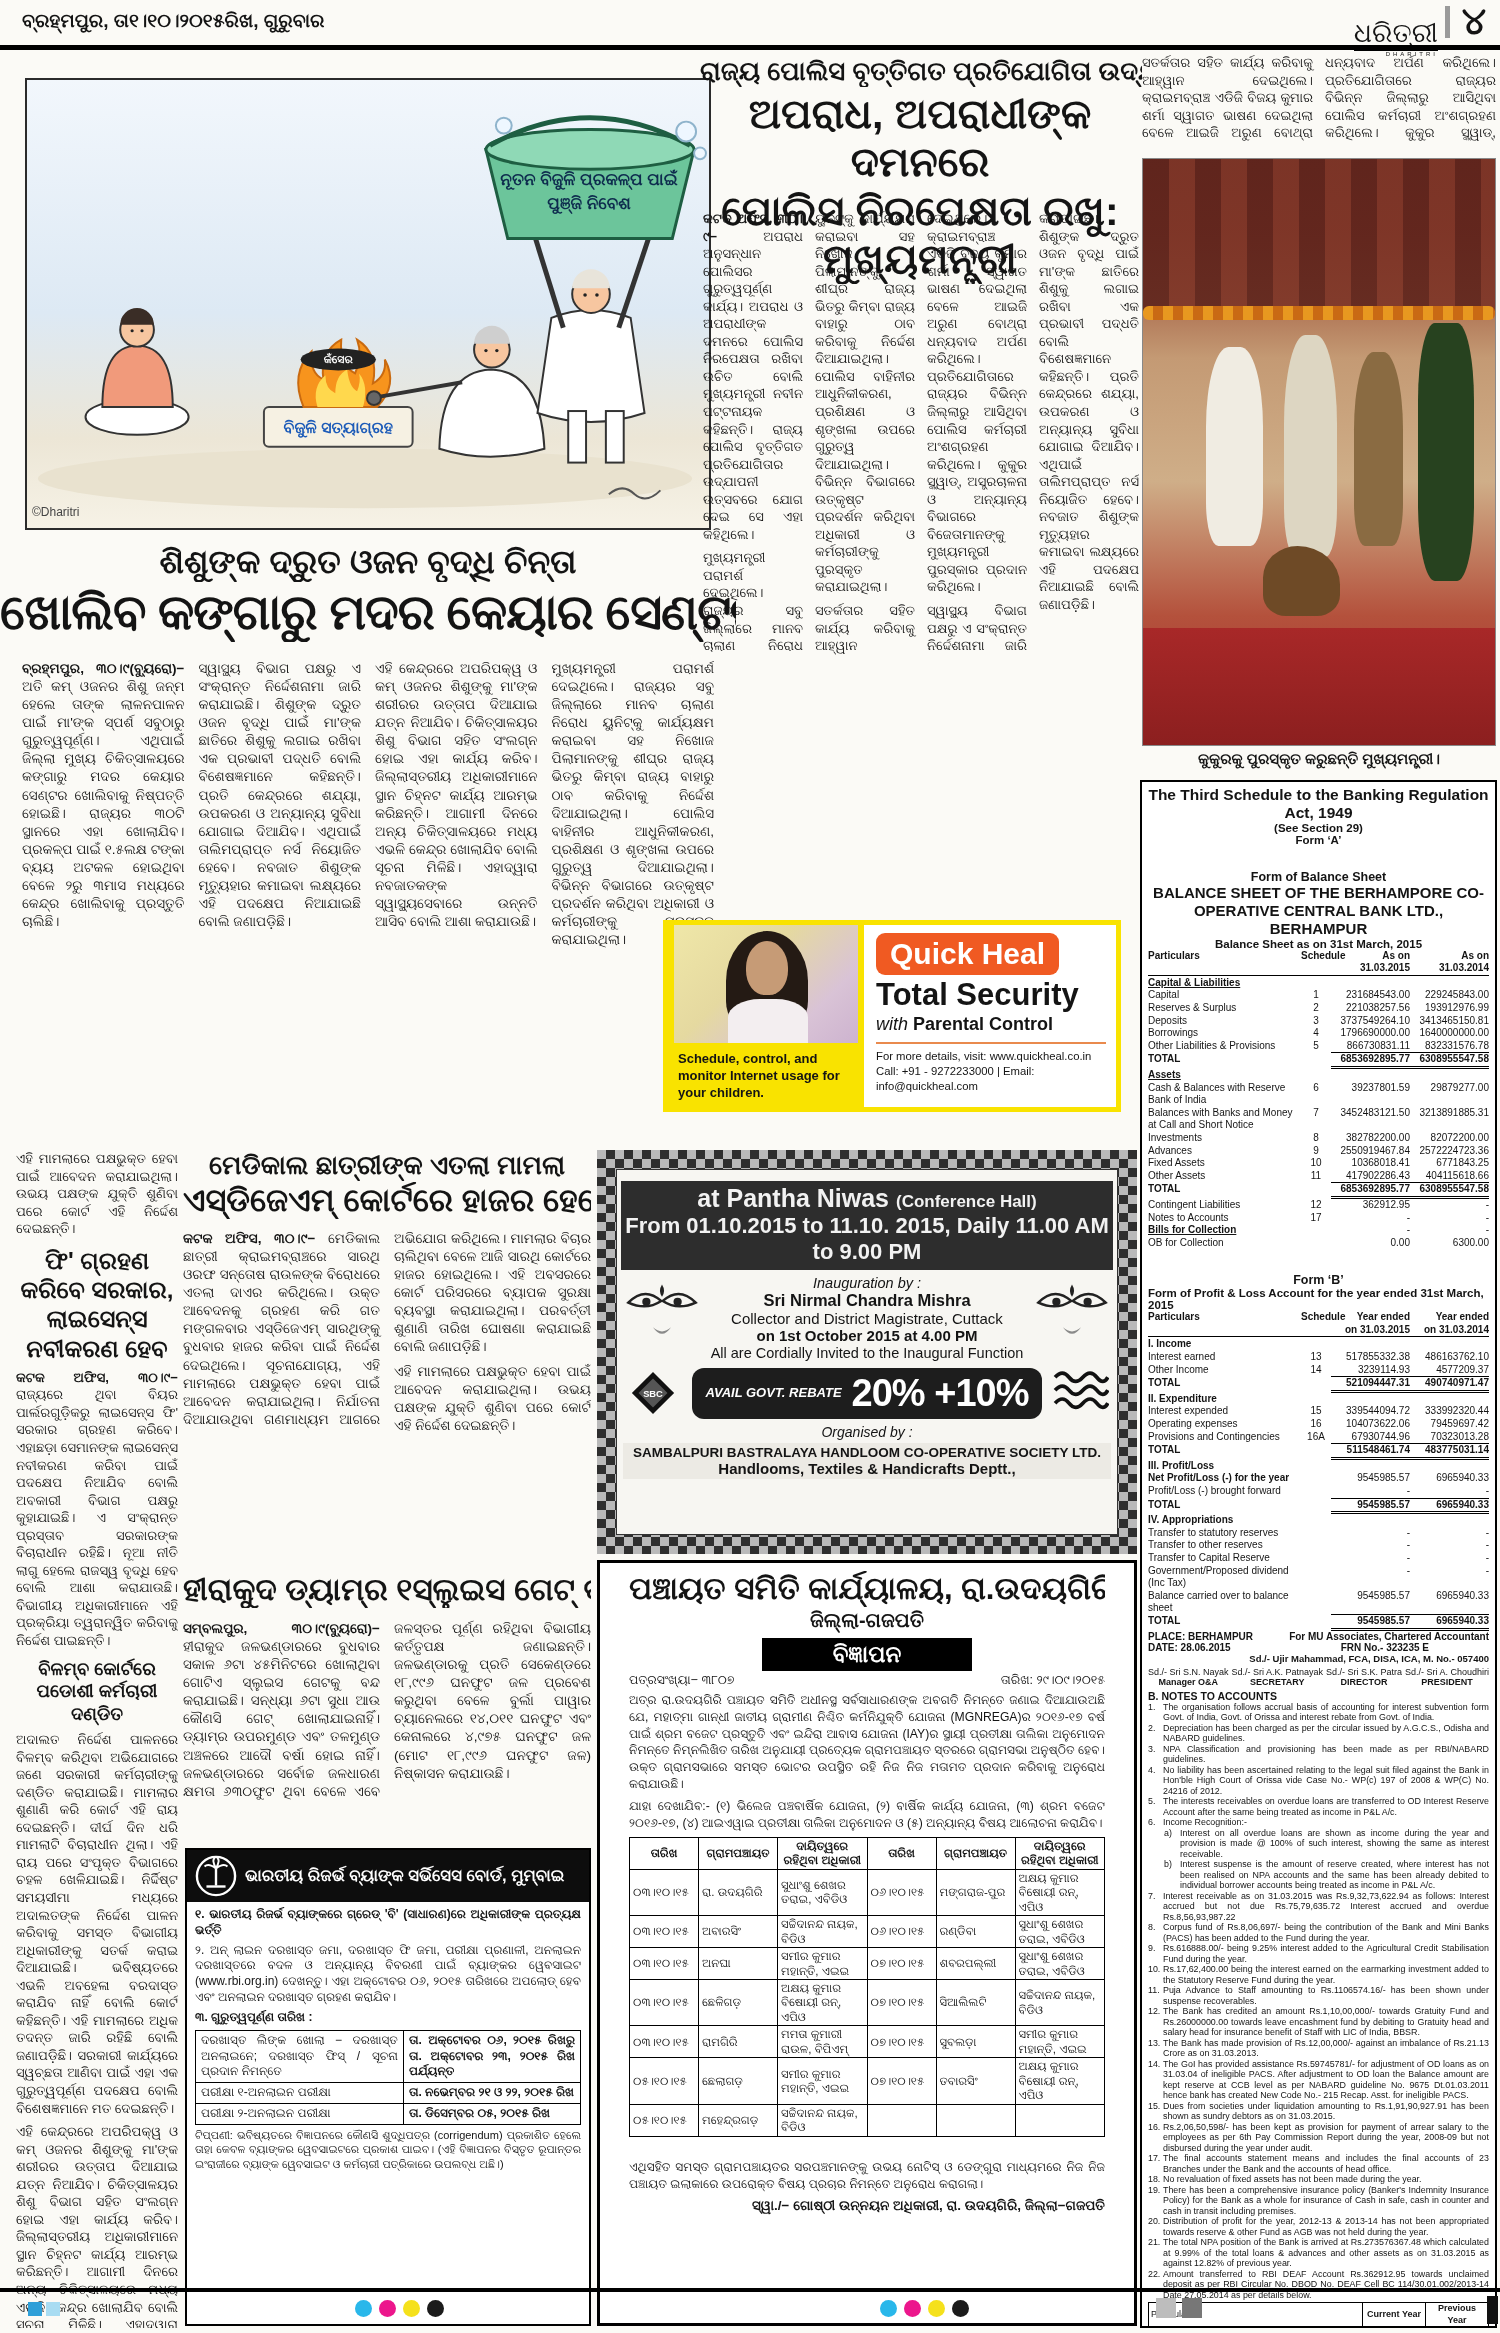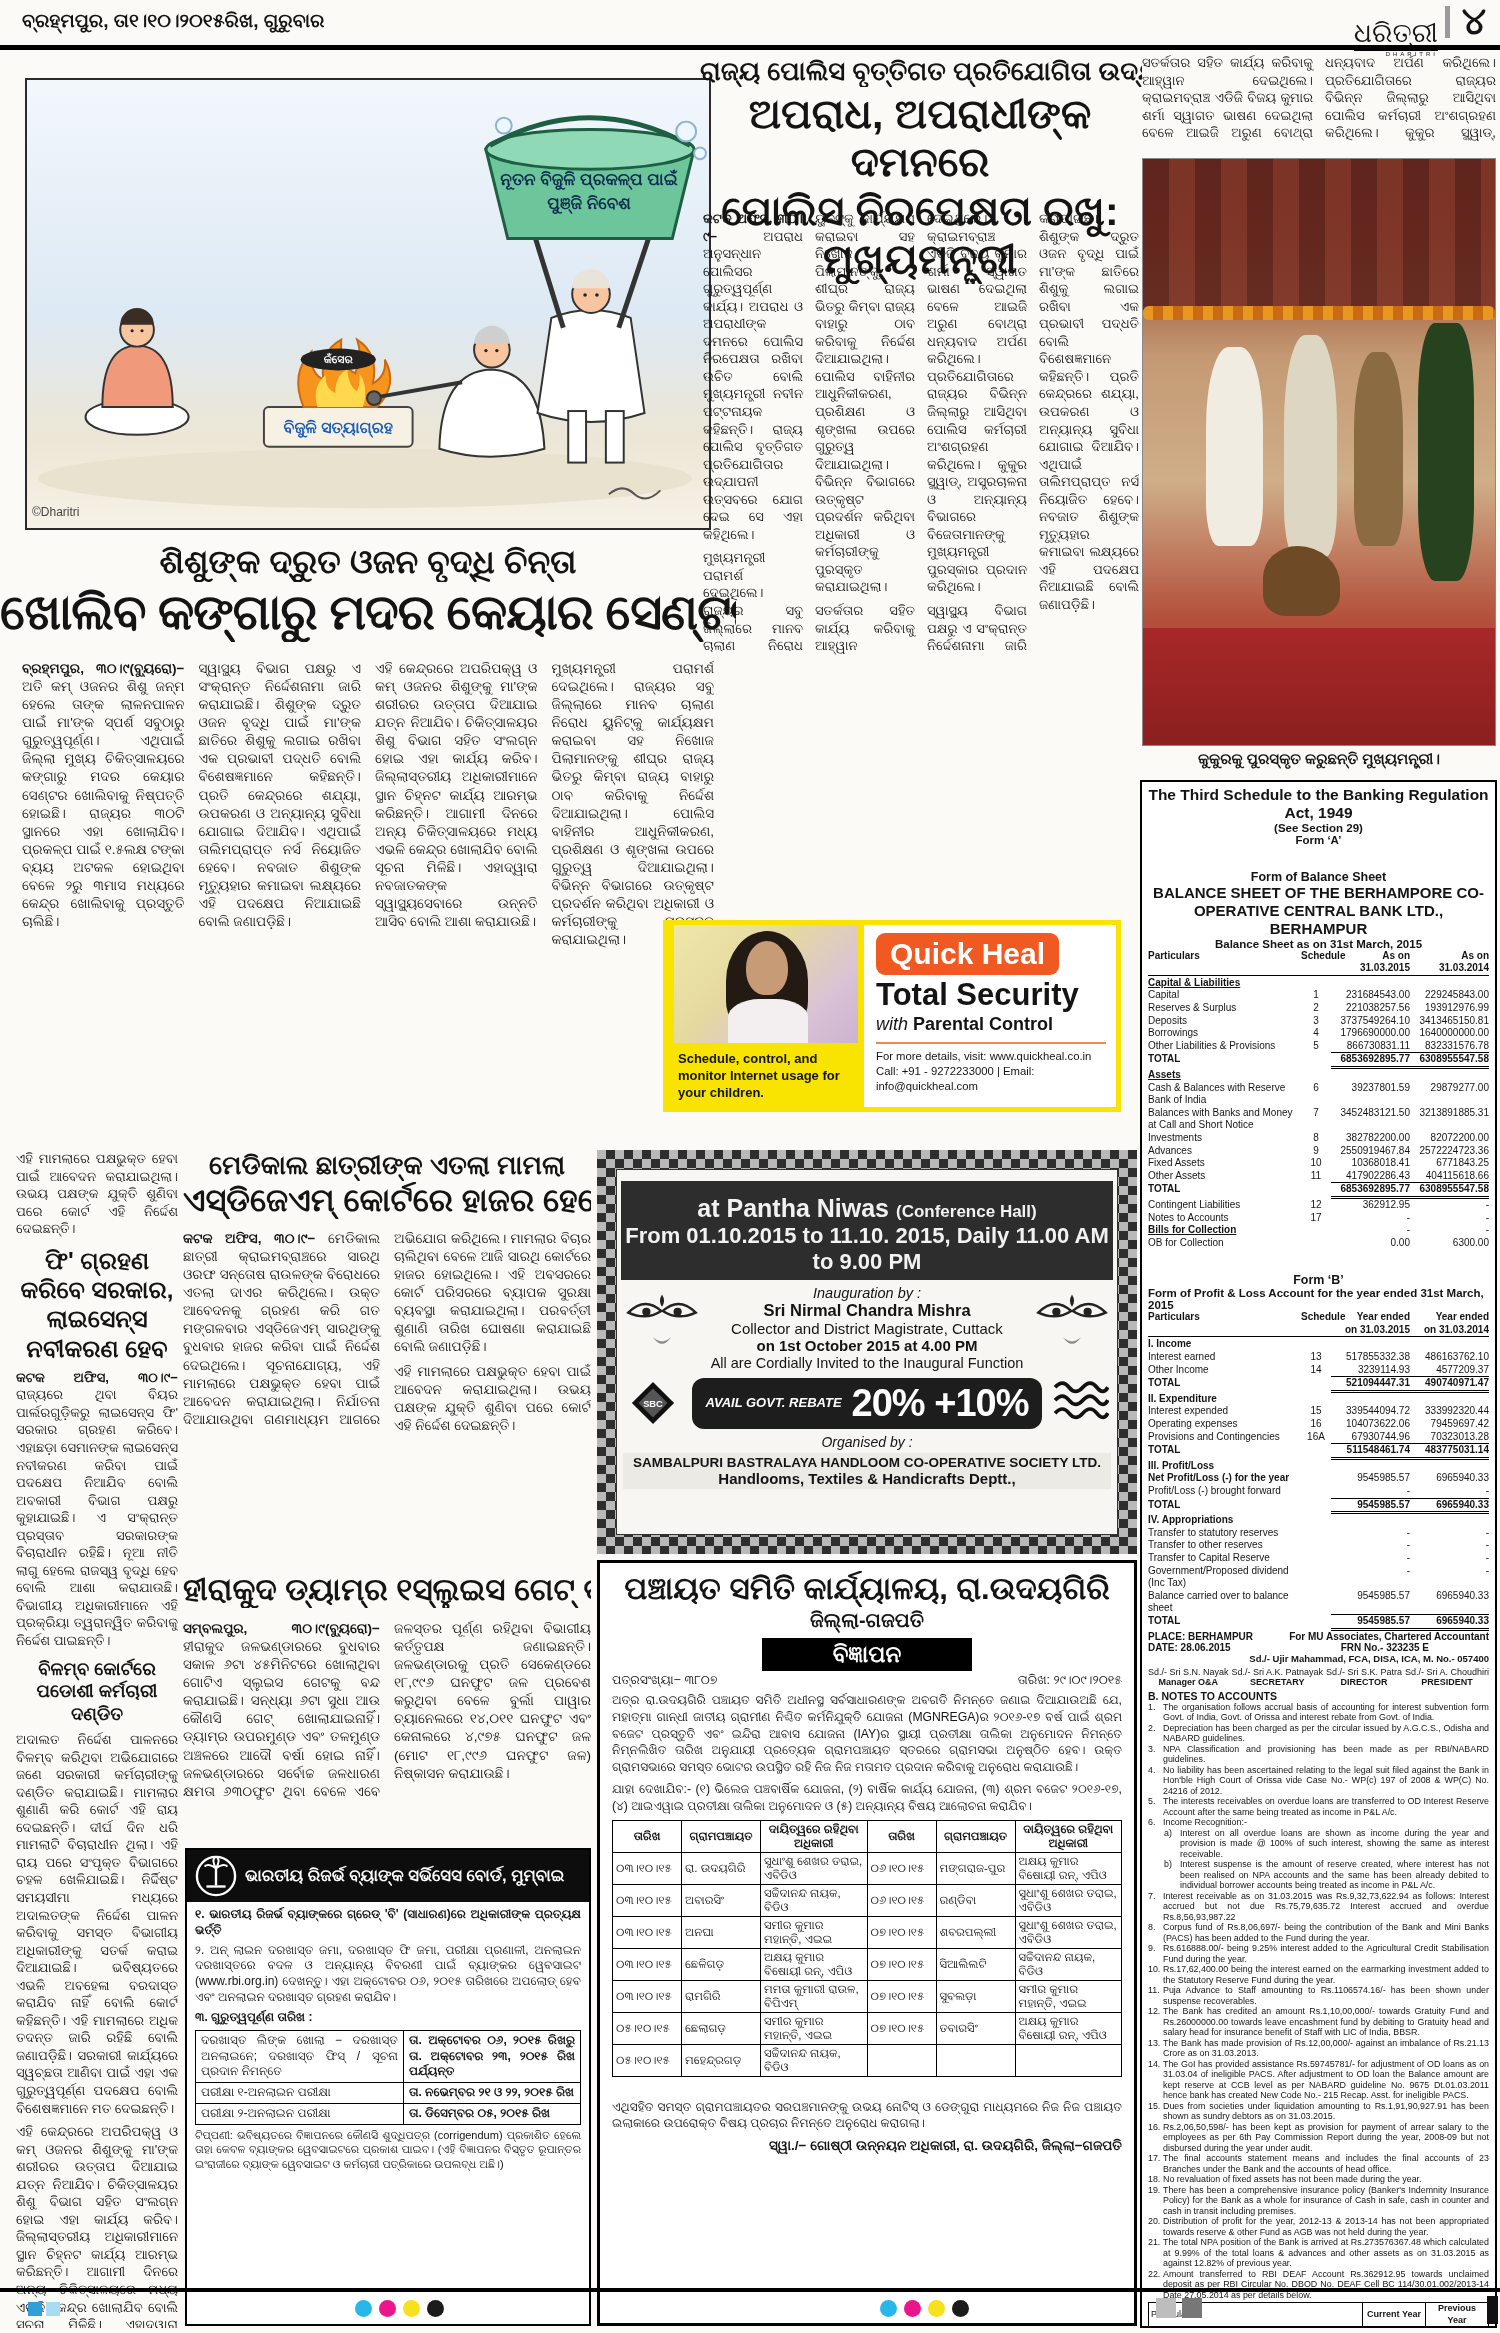--- a/index.html
+++ b/index.html
@@ -97,42 +97,42 @@
   .qh-ts{font-size:31px;font-weight:bold;line-height:1.05;margin-top:4px;}
   .qh-pc{font-size:18px;font-weight:bold;margin-top:2px;}
   .qh-pc i{font-weight:normal;}
   .qh-hr{border-top:2px solid #e98a4e;margin:7px 0 5px;}
   .qh-small{font-size:11.3px;line-height:1.35;}
   
   .exh{left:597px;top:1150px;width:540px;height:404px;box-sizing:border-box;padding:19px;
      background:repeating-conic-gradient(#2e2e2e 0% 25%,#b9b9b9 0% 50%) 0 0/18px 18px;}
   .exh-in{background:#f7f6f2;border:1px solid #333;height:100%;box-sizing:border-box;padding:6px 8px;text-align:center;overflow:hidden;}
   .exh-h{font-family:"Liberation Serif","DejaVu Serif",serif;font-weight:bold;font-size:20.5px;line-height:1.2;}
-  .exh-band{background:#2d2d2d;color:#f2f2f2;margin:5px -4px;padding:13px 0 5px;}
+  .exh-band{background:#2d2d2d;color:#f2f2f2;margin:5px -4px;padding:3px 0 5px;}
   .exh-band .l1{font-size:25px;font-weight:bold;}
   .exh-band .l1 small{font-size:17px;}
   .exh-band .l2{font-size:22px;font-weight:bold;}
   .exh-mid{display:flex;align-items:center;margin-top:2px;}
   .exh-mid .ctr{flex:1;}
   .exh-mid .i1{font-style:italic;font-size:14.5px;}
   .exh-mid .i2{font-weight:bold;font-size:16.5px;}
   .exh-mid .i3{font-size:15px;}
   .exh-mid .i4{font-weight:bold;font-size:15px;}
   .exh-inv{font-size:14.5px;margin-top:1px;}
   .exh-reb{display:flex;align-items:center;justify-content:space-between;margin-top:4px;}
   .reb-box{background:#1d1d1d;color:#fff;border-radius:12px;display:flex;align-items:center;gap:10px;padding:4px 14px;}
   .reb-box .avail{font-style:italic;font-size:13px;font-weight:bold;text-align:left;line-height:1.15;}
   .reb-box .pct{font-size:38px;font-weight:bold;letter-spacing:-1px;}
   .exh-org{font-style:italic;font-size:14px;margin-top:3px;}
   .exh-soc{background:#eceae4;margin:3px -2px 0;padding:2px 0;font-weight:bold;}
   .exh-soc .s1{font-size:13.5px;}
   .exh-soc .s2{font-size:15px;}
   
   .pan{left:597px;top:1560px;width:540px;height:766px;border:3px solid #000;background:#fff;
-     box-sizing:border-box;padding:8px 12px;overflow:hidden;}
+     box-sizing:border-box;padding:8px 29px;overflow:hidden;}
   .pan-t1{font-size:31px;font-weight:bold;text-align:center;white-space:nowrap;overflow:hidden;}
   .pan-t2{font-size:20px;font-weight:bold;text-align:center;margin-top:2px;}
   .pan-bij{background:#000;color:#fff;font-size:23px;font-weight:bold;text-align:center;
      width:210px;margin:6px auto 2px;padding:3px 0;}
   .pan-meta{display:flex;justify-content:space-between;font-size:12.5px;margin:2px 0 4px;}
   .pan-p{font-size:12.2px;line-height:1.38;text-align:justify;margin:0 0 5px;}
   .pan-table{width:100%;border-collapse:collapse;font-size:11.6px;line-height:1.25;}
   .pan-table td,.pan-table th{border:1px solid #000;padding:1px 3px;vertical-align:middle;}
   .pan-table th{font-weight:bold;text-align:center;}
   .pan-sig{text-align:right;font-size:13.5px;font-weight:bold;margin-top:6px;}

